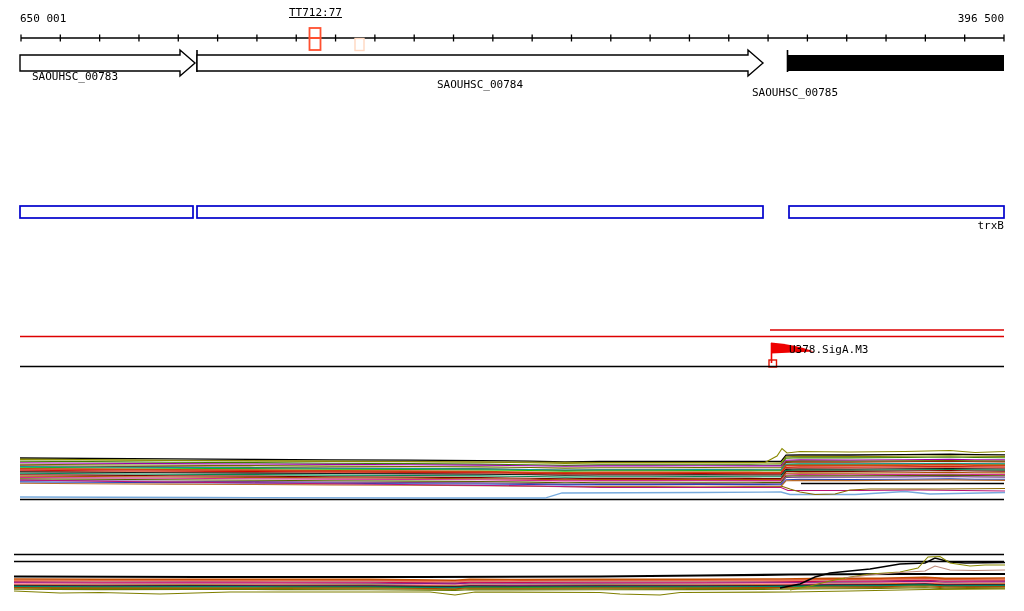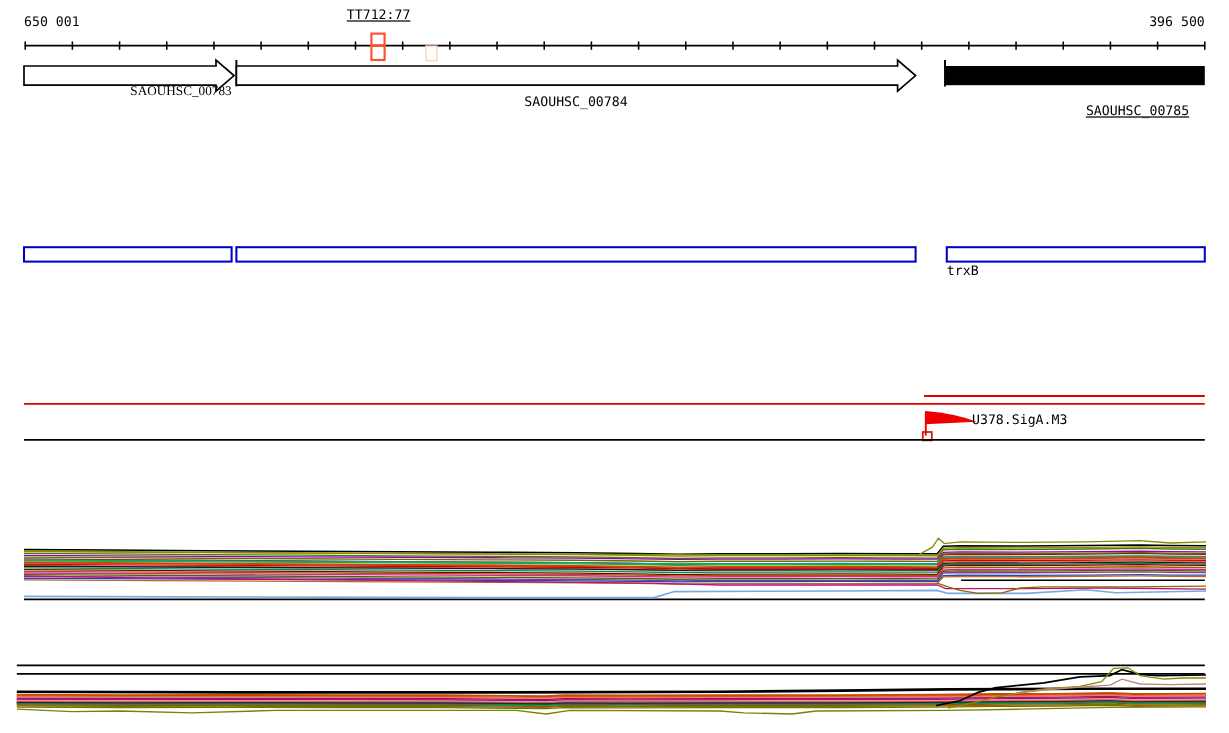--- a/index.html
+++ b/index.html
@@ -6,25 +6,25 @@
   body{
     width:1024px;height:611px;position:relative;overflow:hidden;
     background:#ffffff;
     font-family:"DejaVu Sans Mono","Liberation Mono",monospace;
     font-size:11px;color:#000;
   }
   .lbl{position:absolute;white-space:pre;line-height:11px;}
   .lbl-start{left:20px;top:13px;}
   .lbl-end{right:20px;top:13px;}
   .lbl-tt{left:289px;top:7px;text-decoration:underline;}
-  .lbl-g783{left:20px;width:173px;top:71px;text-align:right;font-family:Liberation Serif, serif;}
+  .lbl-g783{left:32px;width:173px;top:71px;text-align:left;}
   .lbl-g784{left:197px;width:566px;top:79px;text-align:center;}
-  .lbl-g785{left:776px;width:215px;top:87px;text-align:right;text-decoration:underline;}
-  .lbl-trxb{left:789px;width:215px;top:220px;text-align:left;}
-  .lbl-sig{left:810px;top:344px;}
+  .lbl-g785{left:752px;width:215px;top:87px;text-align:left;}
+  .lbl-trxb{left:789px;width:215px;top:220px;text-align:right;}
+  .lbl-sig{left:789px;top:344px;}
   svg.scene{position:absolute;left:0;top:0;}
 </style>
 </head>
 <body>
 
 <svg class="scene" width="1024" height="611" viewBox="0 0 1024 611">
     <line x1="21" y1="38" x2="1004" y2="38" stroke="#000000" stroke-width="1.4"></line>
     <line x1="21" y1="34.5" x2="21" y2="41.5" stroke="#000000" stroke-width="1.3"></line>
     <line x1="60.32" y1="34.5" x2="60.32" y2="41.5" stroke="#000000" stroke-width="1.3"></line>
     <line x1="99.64" y1="34.5" x2="99.64" y2="41.5" stroke="#000000" stroke-width="1.3"></line>

